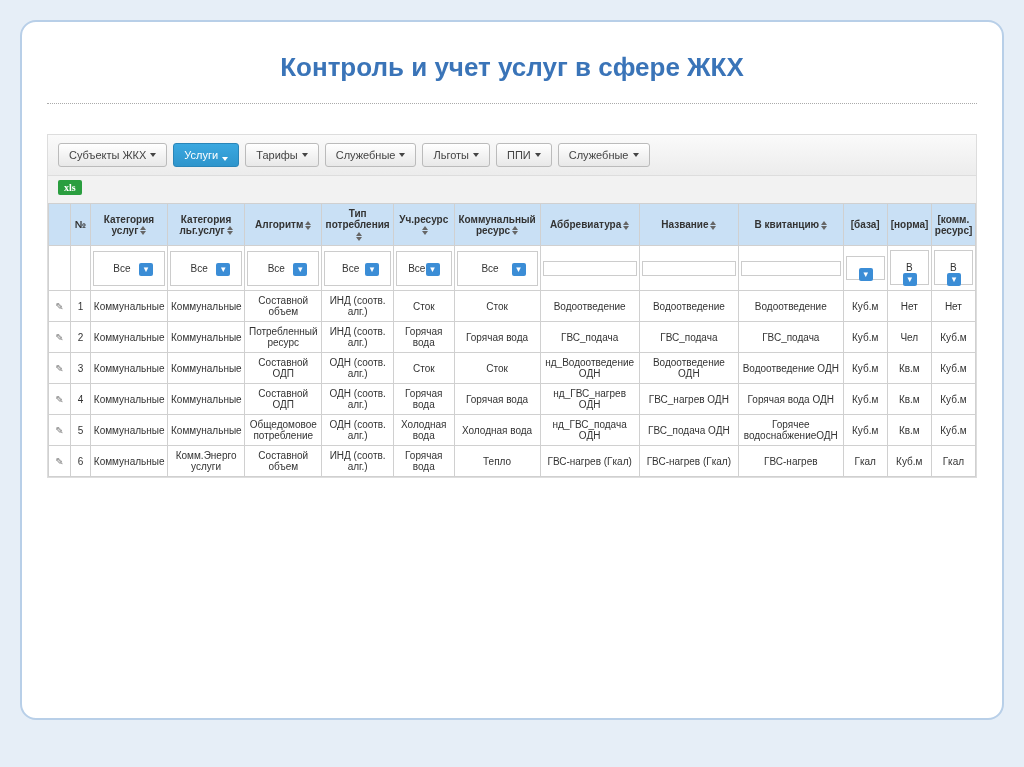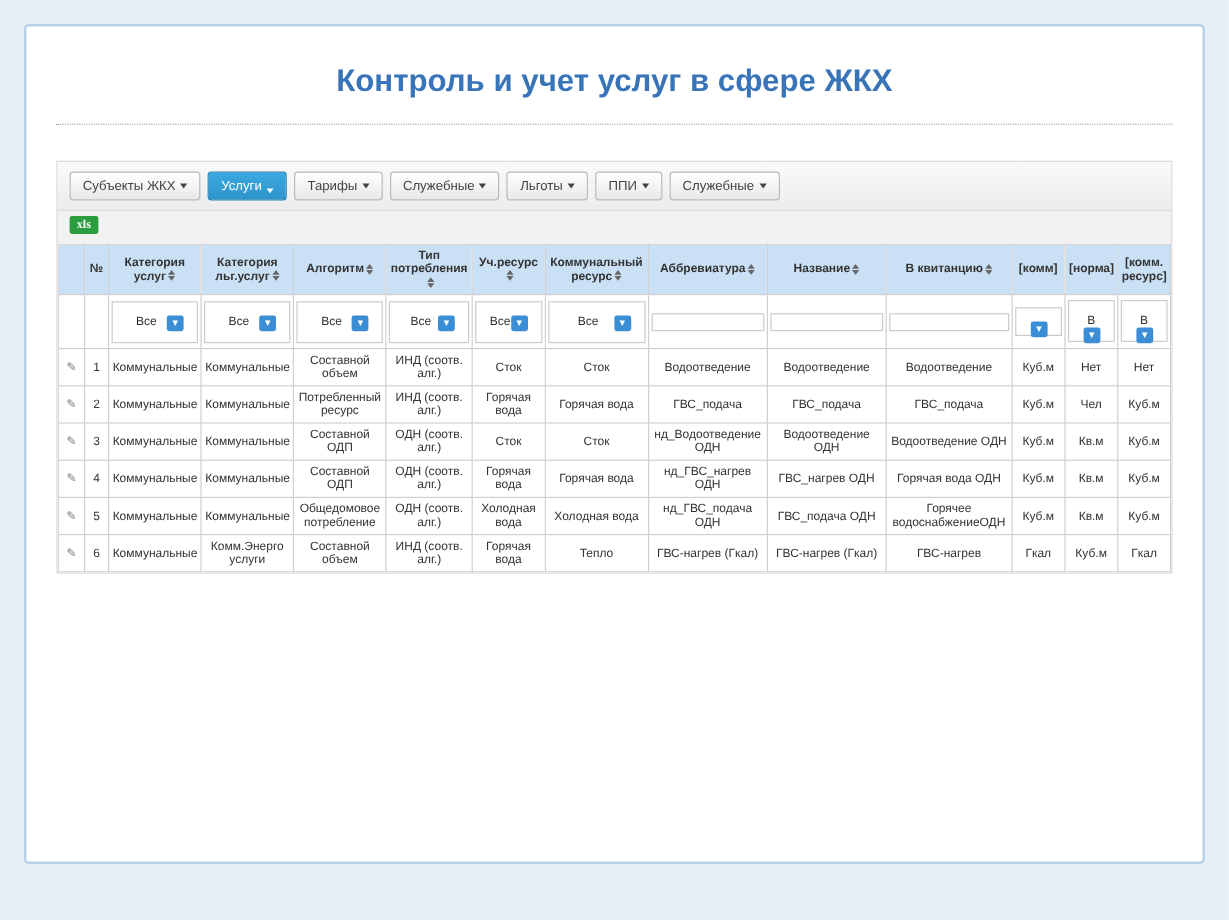--- a/index.html
+++ b/index.html
@@ -5,21 +5,21 @@
 * { box-sizing: border-box; margin: 0; padding: 0; }
 body {
   font-family: Arial, sans-serif;
   background: #e6eef7;
   padding: 20px;
   font-size: 11px;
 }
 .outer-frame {
   background: #fff;
   border: 2px solid #b8cfe8;
-  border-radius: 4px;
+  border-radius: 16px;
   padding: 30px 25px;
   min-height: 700px;
 }
 .page-title {
   text-align: center;
   color: #3a74b8;
   font-size: 26px;
   font-weight: bold;
   margin-bottom: 20px;
 }
@@ -239,21 +239,21 @@
                   <span class="sort-down"></span>
                 </span></th>
             <th><span>Название</span><span class="sort-icons">
                   <span class="sort-up"></span>
                   <span class="sort-down"></span>
                 </span></th>
             <th><span>В квитанцию</span><span class="sort-icons">
                   <span class="sort-up"></span>
                   <span class="sort-down"></span>
                 </span></th>
-            <th>[комм]</th>
+            <th>[база]</th>
             <th>[норма]</th>
             <th>[комм. ресурс]</th>
           </tr>
           <tr class="filter-row">
             <td></td>
               <td></td>
             <td>
                 <div class="filter-select"><span>Все</span><span class="sel-arrow">▾</span></div>
               </td>
             <td>

